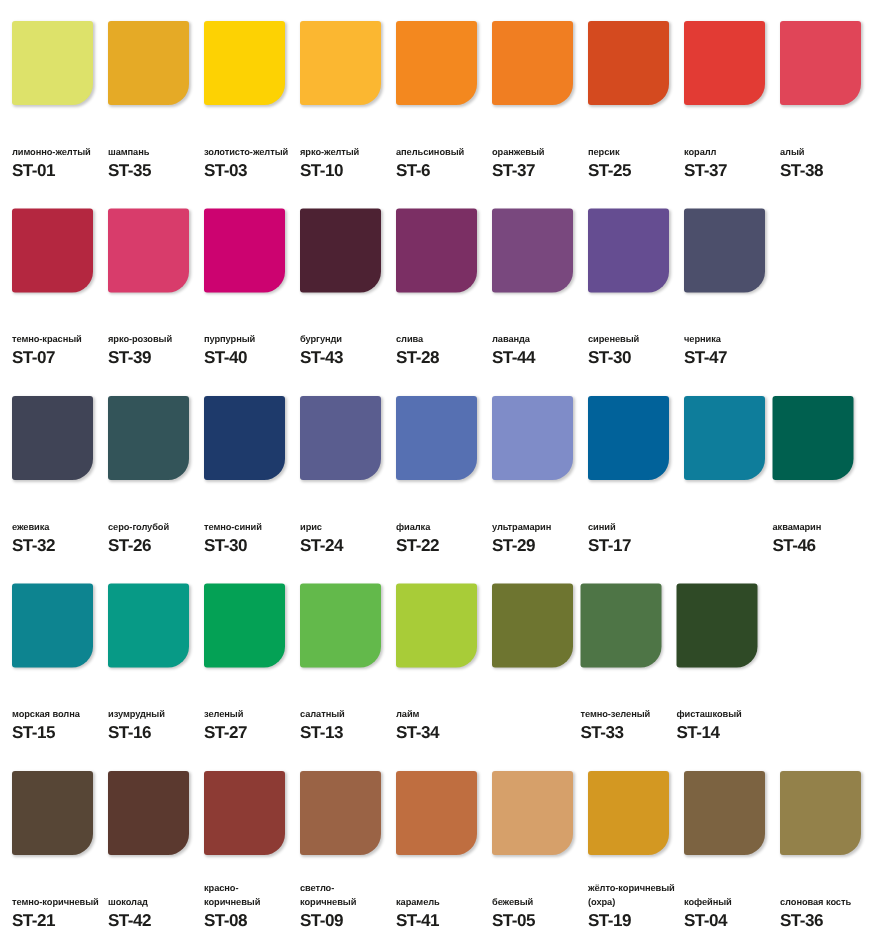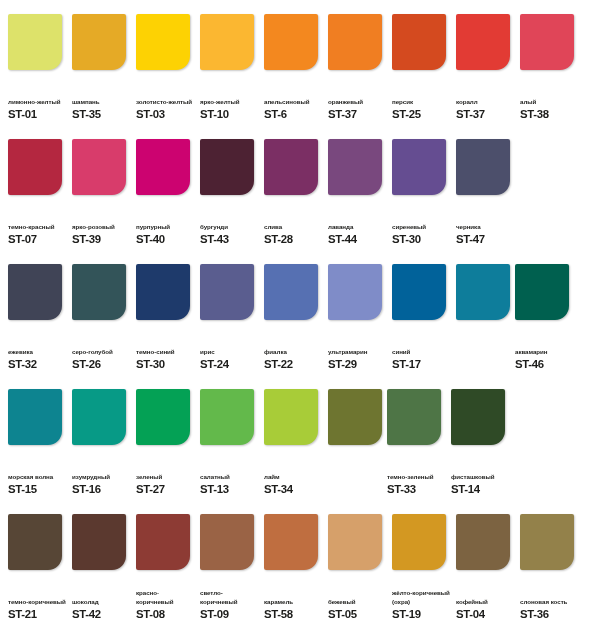--- a/index.html
+++ b/index.html
@@ -336,21 +336,21 @@
         <div class="chip" style="background: rgb(154, 99, 69);"></div>
         <div class="caption">
           <div class="cap-name">светло-коричневый</div>
           <div class="cap-code">ST-09</div>
         </div>
       </div>
       <div class="swatch-cell">
         <div class="chip" style="background: rgb(191, 110, 64);"></div>
         <div class="caption">
           <div class="cap-name">карамель</div>
-          <div class="cap-code">ST-58</div>
+          <div class="cap-code">ST-41</div>
         </div>
       </div>
       <div class="swatch-cell">
         <div class="chip" style="background: rgb(214, 160, 106);"></div>
         <div class="caption">
           <div class="cap-name">бежевый</div>
           <div class="cap-code">ST-05</div>
         </div>
       </div>
       <div class="swatch-cell">

